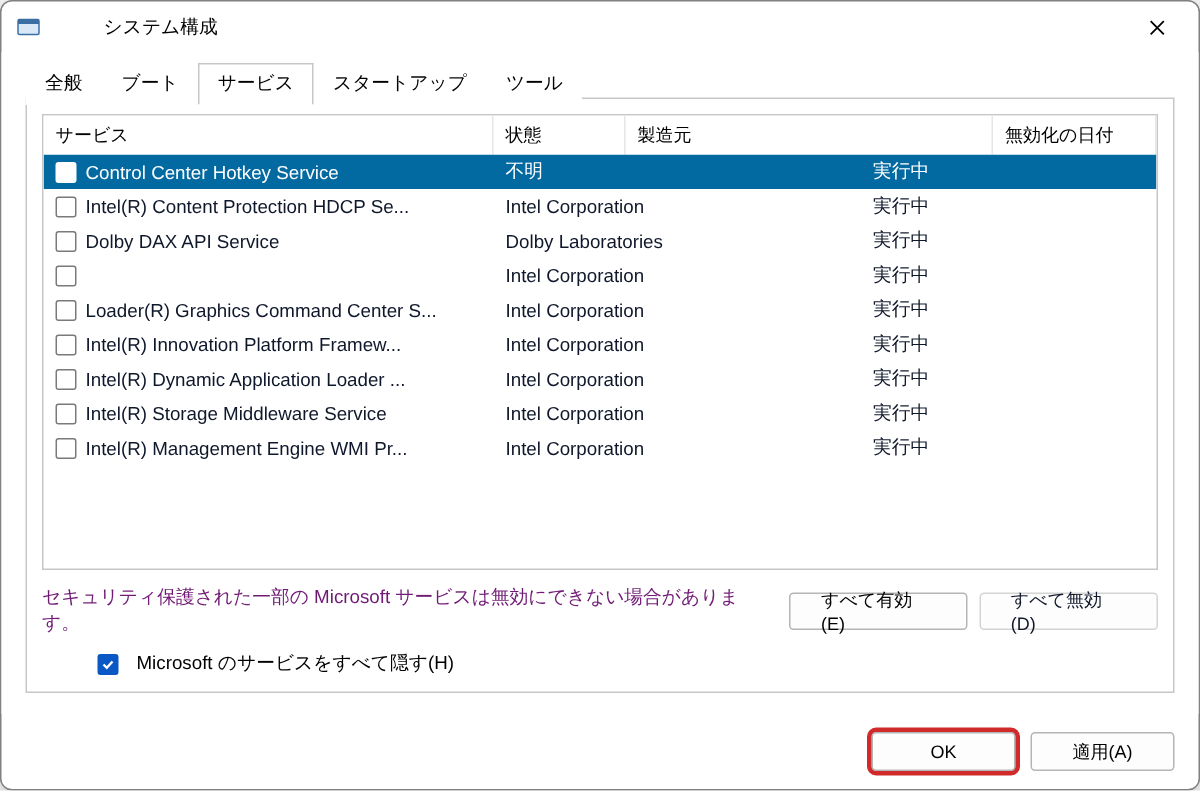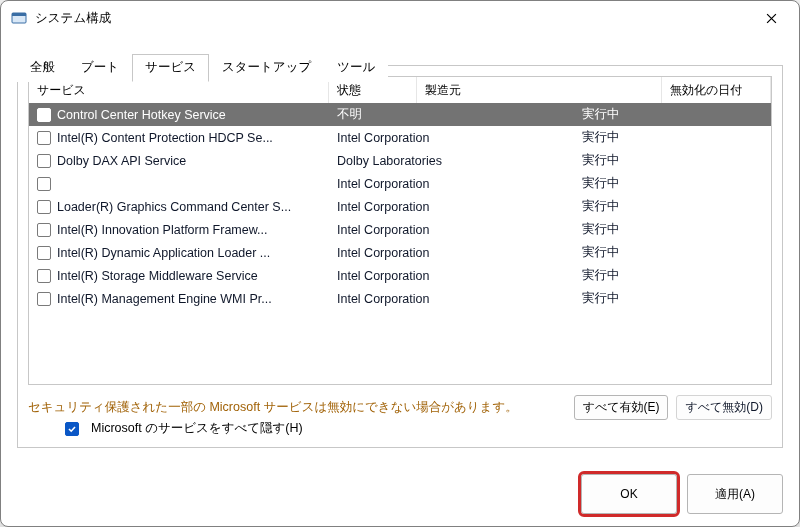--- a/index.html
+++ b/index.html
@@ -22,20 +22,21 @@
     flex-direction: column;
     box-shadow: 0 4px 10px rgba(0,0,0,.15);
   }
   .titlebar {
     height: 34px;
     display: flex;
     align-items: center;
     padding: 0 6px 0 10px;
     border-top-left-radius: 8px;
     border-top-right-radius: 8px;
+    gap: 34px;
   }
   .titlebar .icon {
     width: 16px; height: 16px;
     margin-right: 8px;
     display:inline-flex; align-items:center; justify-content:center;
   }
   .titlebar .title { font-size: 12.5px; color:#000; }
   .titlebar .spacer { flex: 1; }
   .close-btn {
     width: 44px; height: 30px;
@@ -55,21 +56,21 @@
     position:relative;
     z-index:2;
   }
   .tab {
     padding: 4px 12px 5px 12px;
     font-size:12.5px;
     color:#000;
     background:#fff;
     border:1px solid transparent;
     position:relative;
-    top:17px;
+    top:5px;
     cursor:default;
   }
   .tab.active {
     border:1px solid #c7c7c7;
     border-bottom:1px solid #fff;
     z-index:3;
     background:#fff;
   }
   .tab-pane {
     border:1px solid #c7c7c7;
@@ -103,21 +104,21 @@
   }
   .lv-body { flex:1; overflow:auto; }
   .row {
     display:flex;
     height:23px;
     align-items:center;
     font-size:12.5px;
     color:#0f172a;
   }
   .row.selected {
-    background:#737373;
+    background:#0369a1;
     color:#fff;
   }
   .row .cell {
     padding:0 8px;
     overflow:hidden; white-space:nowrap; text-overflow:ellipsis;
     display:flex; align-items:center;
     height:100%;
   }
   .col-service { width: 300px; }
   .col-maker   { width: 245px; }
@@ -134,46 +135,47 @@
   }
   .chk.checked { background:#0a57c6; border-color:#0a57c6; }
   .row.selected .chk { background:#fff; border-color:#fff; }
   .chk.checked svg path { stroke:#fff; }
   .below-list {
     display:flex;
     align-items:center;
     margin-top:10px;
     gap:10px;
   }
-  .note { font-size:12.5px; color:#a16207; }
+  .note { font-size:12.5px; color:#701a75; }
   .btns-right { margin-left:auto; display:flex; gap:8px; }
   .btn {
     min-width:92px;
     height:25px;
     background:#fdfdfd;
     border:1px solid #b5b5b5;
     border-radius:3px;
     font-size:12px;
-    padding:0 8px;
+    padding:0 20px;
     display:inline-flex; align-items:center; justify-content:center;
     cursor:default;
   }
   .btn.disabled { color:#0f172a; border-color:#d4d4d4; }
   .hide-ms {
     display:flex; align-items:center; gap:6px;
+    margin-top:10px;
     font-size:12.5px;
     padding-left:37px;
   }
   .bottom-buttons {
     display:flex;
     gap:10px;
     justify-content:flex-end;
     padding:12px 16px 12px 16px;
   }
-  .bottom-buttons .btn { min-width:96px; height:40px; }
+  .bottom-buttons .btn { min-width:96px; height:26px; }
   .ok-highlight {
     outline:3px solid #d02a2a;
     outline-offset:0;
   }
 </style>
 </head>
 <body>
 
 <div class="window">
   <div class="titlebar">

